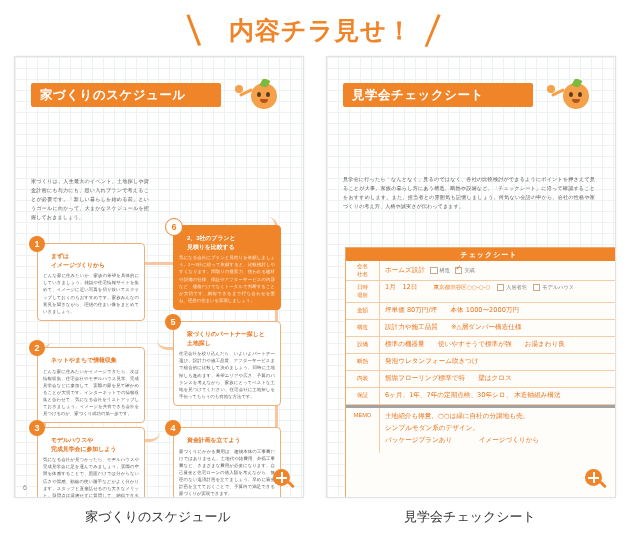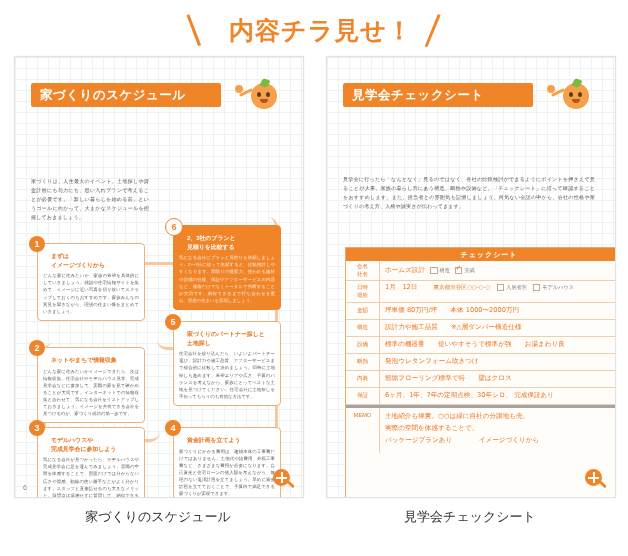--- a/index.html
+++ b/index.html
@@ -347,30 +347,30 @@
     <div class="row">
       <div class="rl">内装</div>
       <div class="rv">
         <span class="hand">無垢フローリング標準で特　　壁はクロス</span>
       </div>
     </div>
 
     <div class="row">
       <div class="rl">保証</div>
       <div class="rv">
-        <span class="hand">6ヶ月、1年、7年の定期点検、30年シロ、 完成保証あり</span>
+        <span class="hand">6ヶ月、1年、7年の定期点検、30年シロ、 木造軸組み構法</span>
       </div>
     </div>
 
 
     <div class="row memo-row" style="border-top:3px solid #a3a3a3;justify-content:space-between;">
       <div class="rl">MEMO</div>
       <div class="rv">
         <span class="hand">土地紹介も得意。○○は緑に自社の分譲地も売。</span>
-        <span class="hand">実際の空間を体感することで。</span>
+        <span class="hand">シンプルモダン系のデザイン。</span>
         <span class="hand">パッケージプランあり　　　　イメージづくりから</span>
       </div>
     </div>
   </div>
 
   <div class="zoom-btn">
     <div class="circle"></div>
     <div class="handle"></div>
   </div>
 </div>

